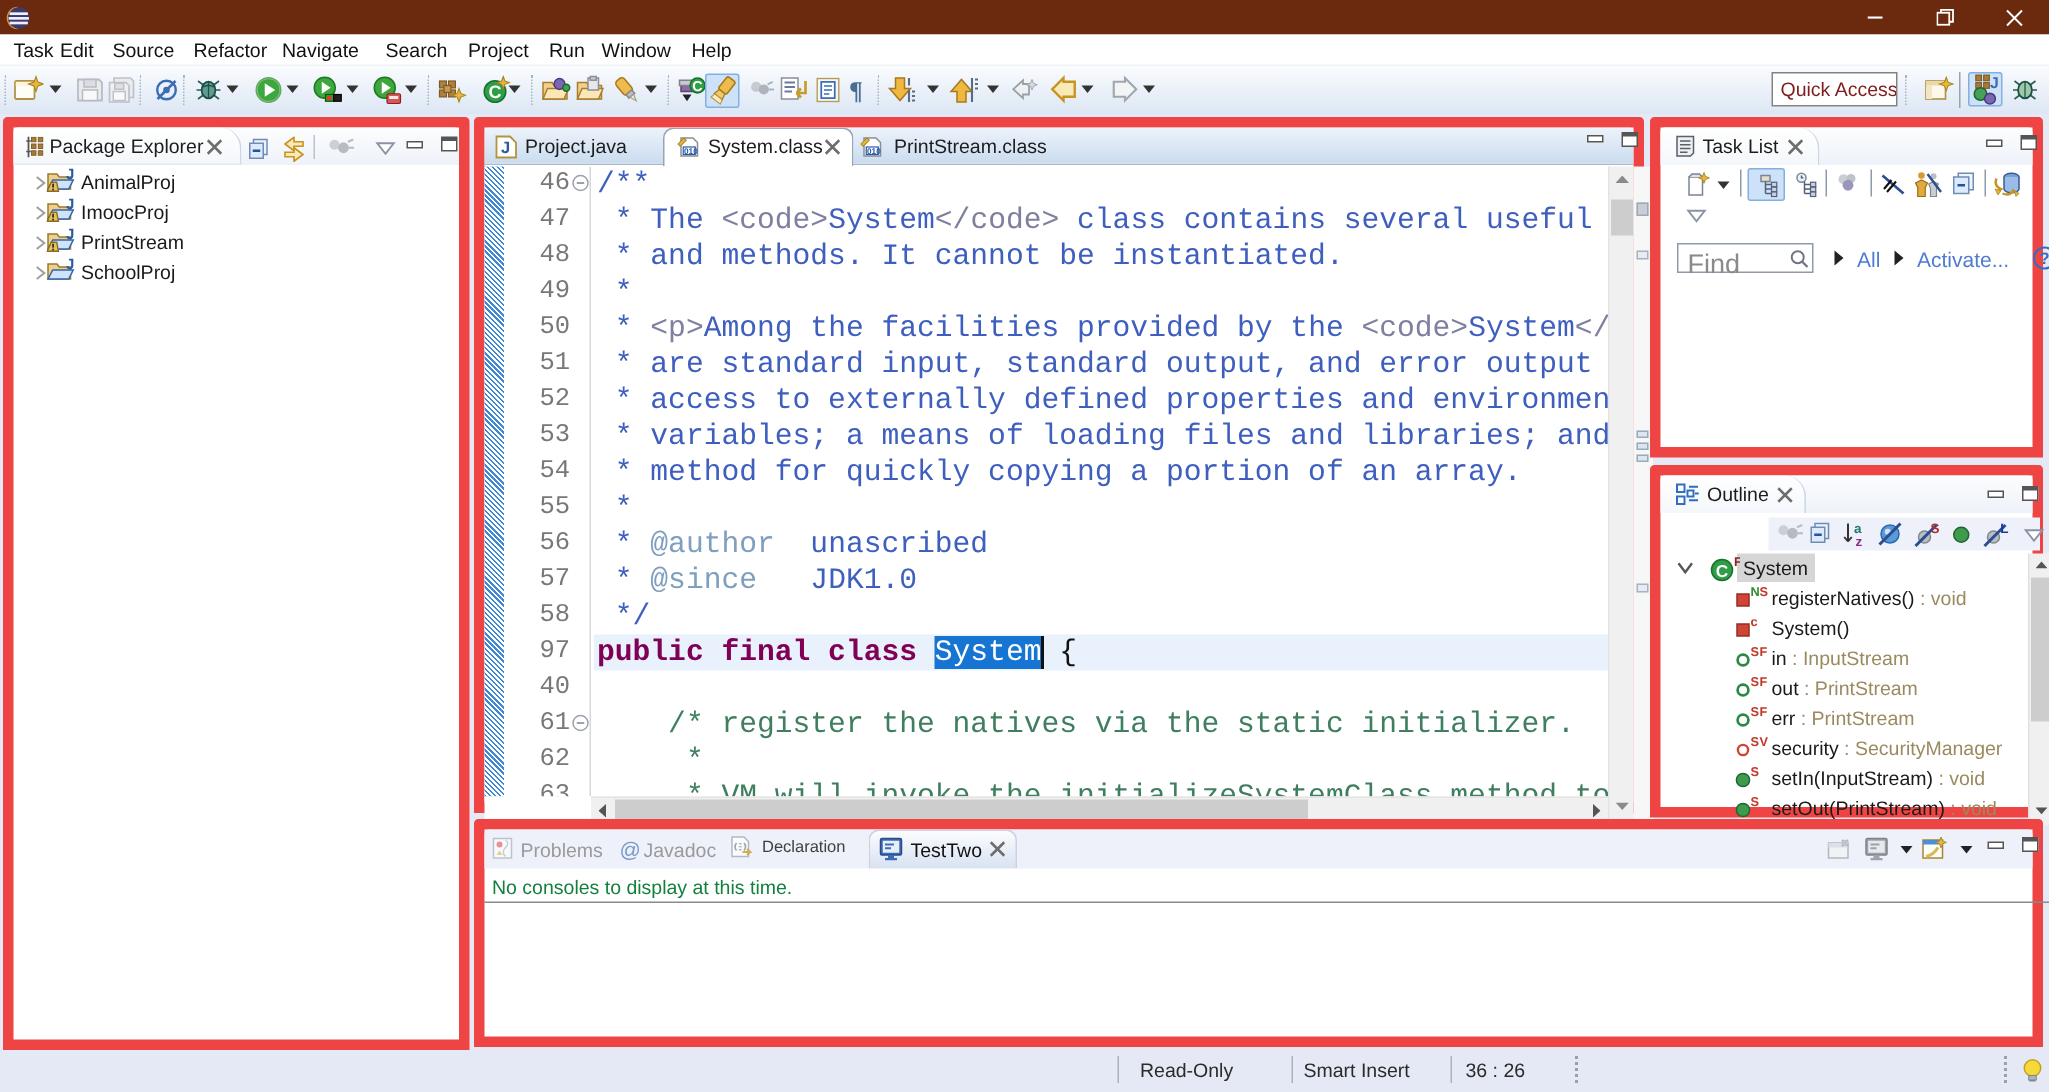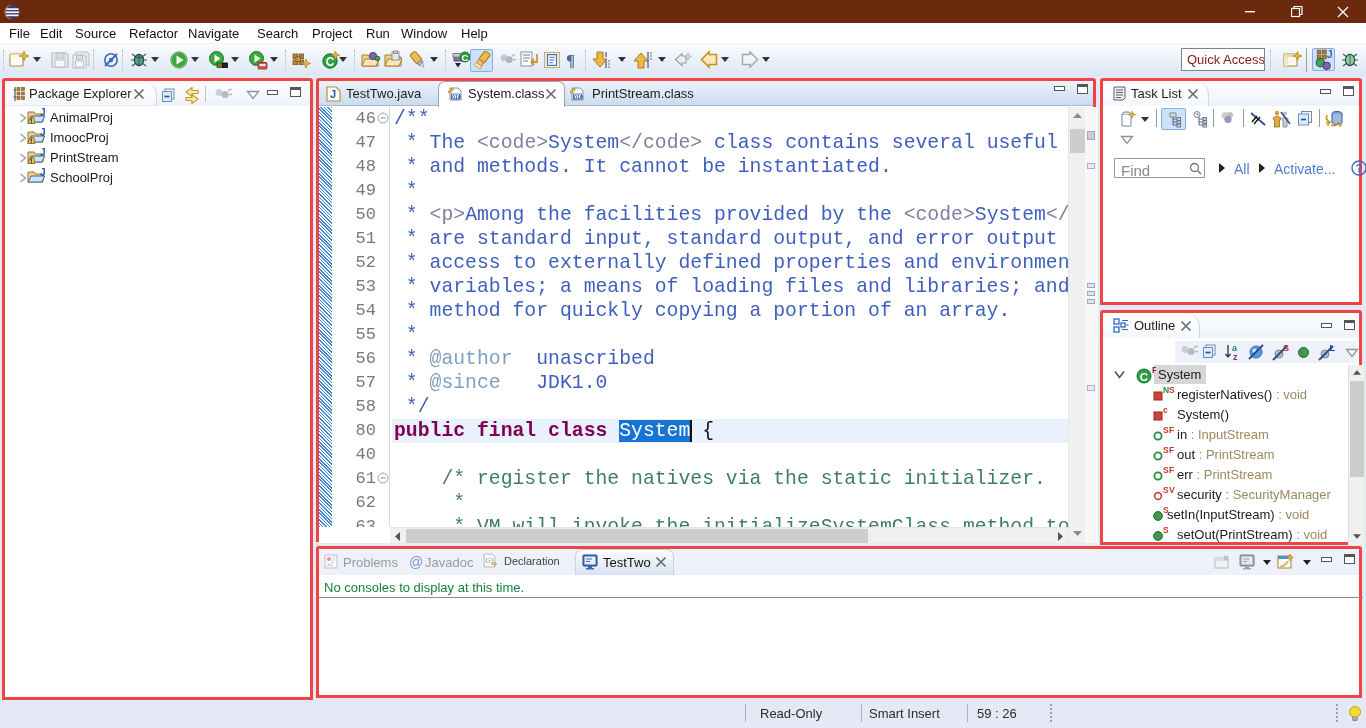--- a/index.html
+++ b/index.html
@@ -6,21 +6,21 @@
 #title{left:0;top:0;width:1366px;height:23px;background:#6b2a0e;color:#fff}
 #title .txt{left:24px;top:4px;font-size:13.5px;color:#fff}
 #menu{left:0;top:23px;width:1366px;height:21px;background:#fff;border-bottom:1px solid #f0f2f6}
 #menu span{position:absolute;top:3px;font-size:13px;color:#111}
 #tbar{left:0;top:44px;width:1366px;height:32px;background:linear-gradient(#fafcfe,#dce6f4)}
 .vsep{position:absolute;top:50px;height:20px;width:1px;border-left:1px dotted #a8b4c6}
 .dd{position:absolute;top:57px;width:0;height:0;border-left:4px solid transparent;border-right:4px solid transparent;border-top:5px solid #333}
 .ic{position:absolute;top:50px;width:20px;height:20px}
 .ic svg{width:100%;height:100%}
 #qa{left:1181px;top:48px;width:84px;height:23px;white-space:nowrap;overflow:hidden;border:1px solid #828282;background:#fff;font-size:13px;color:#7f1d1d;padding-left:5px;padding-top:3px}
-.panel{position:absolute;background:#fff;border:3px solid #ef4444;border-radius:3px 3px 0 0}
+.panel{position:absolute;background:#fff;border:7px solid #ef4444;border-radius:3px 3px 0 0}
 .vtabtxt{font-size:13px;color:#1c1c1c}
 .minb{position:absolute;width:11px;height:5px;border:1.6px solid #555;background:#fff}
 .maxb{position:absolute;width:11px;height:10px;border:1.6px solid #555;border-top:3px solid #555;background:#fff}
 #status{left:0;top:700px;width:1366px;height:28px;background:#e4e9f5;font-size:13px;color:#2b2b2b}
 #status .sep{position:absolute;top:4px;height:18px;width:1px;background:#aab2c0}
 .mono{font-family:"Liberation Mono",monospace}
 
 #code i{font-style:normal;color:#7F7F9F}
 #code b{font-weight:normal;color:#7F9FBF}
 #code .kw{font-weight:bold;color:#7F0055}
@@ -40,21 +40,21 @@
     </svg>
  <svg class="ab" style="left:1291px;top:6px" width="12" height="12">
       <rect x="0.5" y="2.5" width="8" height="8" fill="none" stroke="#fff" stroke-width="1.2"></rect>
       <path d="M3 2.5 V0.5 H11 V8.5 H9" fill="none" stroke="#fff" stroke-width="1.2"></path>
     </svg>
  <svg class="ab" style="left:1337px;top:6px" width="12" height="12">
       <path d="M1 1 L11 11 M11 1 L1 11" stroke="#fff" stroke-width="1.3"></path>
     </svg>
 </div>
 <div id="menu" class="ab">
- <span style="left:9px">File</span>
+ <span style="left:9px">Task</span>
     <span style="left:40px">Edit</span>
     <span style="left:75px">Source</span>
     <span style="left:129px">Refactor</span>
     <span style="left:188px">Navigate</span>
     <span style="left:257px">Search</span>
     <span style="left:312px">Project</span>
     <span style="left:366px">Run</span>
     <span style="left:401px">Window</span>
     <span style="left:461px">Help</span>
 </div>
@@ -338,21 +338,21 @@
     </div>
 </div>
 
 <div class="panel" style="left:316px;top:78px;width:780px;height:464px">
  <div style="position:absolute;left:0;top:0;width:100%;height:25px;background:linear-gradient(#edf3fb,#cadcef);border-radius:3px 3px 0 0;border-bottom:1px solid #aab6cc"></div>
 
  <svg class="ab" style="left:7px;top:5px" width="15" height="16" viewBox="0 0 15 16">
       <path d="M1 1 h9 l4 4 v10 h-13 z" fill="#fffef8" stroke="#b09347" stroke-width="1.2"></path>
       <text x="4" y="12" font-size="11" font-weight="bold" fill="#2859a8" font-family="Liberation Sans">J</text>
     </svg>
- <span class="ab vtabtxt" style="left:27px;top:5px">TestTwo.java</span>
+ <span class="ab vtabtxt" style="left:27px;top:5px">Project.java</span>
 
  <div class="ab" style="left:119px;top:0;width:127px;height:26px;background:#fff;border:1px solid #98a4b8;border-bottom:none;border-radius:7px 7px 0 0"></div>
  <svg class="ab" style="left:128px;top:5px" width="16" height="16" viewBox="0 0 16 16">
       <path d="M3 2 h8 l3 3 v9 h-11 z" fill="#fff" stroke="#8a8f98" stroke-width="1"></path>
       <rect x="4.5" y="8" width="8" height="5" fill="#fff" stroke="#2859a8" stroke-width="0.8"></rect>
       <text x="5" y="12.5" font-size="5.5" font-weight="bold" fill="#2859a8" font-family="Liberation Sans">010</text>
       <path d="M1 6 L5 2 l1.5 1.5 L2.5 7.5 z" fill="#e7b73c" stroke="#a8821f" stroke-width="0.7"></path>
     </svg>
  <span class="ab vtabtxt" style="left:149px;top:5px">System.class</span>
  <svg class="ab" style="left:226px;top:7px" width="12" height="12" viewBox="0 0 12 12">
@@ -379,21 +379,21 @@
 <div style="height:24px">49</div>
 <div style="height:24px">50</div>
 <div style="height:24px">51</div>
 <div style="height:24px">52</div>
 <div style="height:24px">53</div>
 <div style="height:24px">54</div>
 <div style="height:24px">55</div>
 <div style="height:24px">56</div>
 <div style="height:24px">57</div>
 <div style="height:24px">58</div>
-<div style="height:24px">80</div>
+<div style="height:24px">97</div>
 <div style="height:24px">40</div>
 <div style="height:24px">61</div>
 <div style="height:24px">62</div>
 <div style="height:24px">63</div>
       </div>
   <div class="ab" style="left:70px;top:0;width:1px;height:420px;background:#d8d8d8"></div>
   <svg class="ab" style="left:58px;top:5px" width="12" height="12" viewBox="0 0 12 12">
         <circle cx="6" cy="6" r="5" fill="#fff" stroke="#9aa2ae"></circle>
         <path d="M3.5 6 h5" stroke="#9aa2ae" stroke-width="1.3"></path>
       </svg>
@@ -501,21 +501,21 @@
       <ellipse cx="12" cy="5" rx="5" ry="2.5" fill="#7aa0d8" stroke="#3a5a98"></ellipse>
       <path d="M7 5 v8 a5 2.5 0 0 0 10 0 v-8" fill="#9abce8" stroke="#3a5a98"></path>
       <path d="M2 6 q-2 5 3 7 l-1.5 1 M6 16 q5 2 7 -2 l1 1.5" fill="none" stroke="#c8941f" stroke-width="1.6"></path>
       <path d="M1 13 l4 1 -2 3 z M15 18 l-1 -4 3 2 z" fill="#e7b73c" stroke="#a8821f" stroke-width="0.5"></path>
     </svg>
  <svg class="ab" style="left:17px;top:54px" width="14" height="10" viewBox="0 0 14 10">
       <path d="M1.5 1.5 h11 l-5.5 7 z" fill="#ffffff" stroke="#8a93a5" stroke-width="1.3"></path>
     </svg>
 
  <div class="ab" style="left:11px;top:77px;width:91px;height:20px;border:1px solid #919aa8;background:#fff">
-  <span class="ab" style="left:6px;top:3px;font-size:15px;color:#8a8a8a">Find</span>
+  <span class="ab" style="left:6px;top:3px;font-size:18px;color:#8a8a8a">Find</span>
   <svg class="ab" style="left:74px;top:3px" width="13" height="13" viewBox="0 0 13 13">
         <circle cx="5.5" cy="5.5" r="4" fill="none" stroke="#6d7584" stroke-width="1.3"></circle>
         <path d="M8.5 8.5 L12 12" stroke="#6d7584" stroke-width="1.5"></path>
       </svg>
  </div>
  <span class="ab" style="left:116px;top:82px;width:0;height:0;border-top:5px solid transparent;border-bottom:5px solid transparent;border-left:6px solid #222"></span>
  <span class="ab" style="left:131px;top:80px;font-size:14px;color:#4f7cd0">All</span>
  <span class="ab" style="left:156px;top:82px;width:0;height:0;border-top:5px solid transparent;border-bottom:5px solid transparent;border-left:6px solid #222"></span>
  <span class="ab" style="left:171px;top:80px;font-size:14px;color:#4f7cd0">Activate...</span>
  <svg class="ab" style="left:248px;top:79px" width="16" height="16" viewBox="0 0 16 16">
@@ -636,21 +636,21 @@
           <text x="11" y="7" font-size="8.5" font-weight="bold" fill="#c0392b" font-family="Liberation Sans">S</text>
           <text x="17" y="7" font-size="8.5" font-weight="bold" fill="#c0392b" font-family="Liberation Sans">V</text>
         </svg>
  <span class="ab" style="left:74px;top:2px">security<span style="color:#9a8a5e"> : SecurityManager</span></span>
 </div>
 <div class="ab" style="left:0;top:140px;height:20px;width:100%">
  <svg class="ab" style="left:49px;top:1px" width="25" height="18" viewBox="0 0 25 18">
           <circle cx="6" cy="10" r="4.4" fill="#3f9a4d" stroke="#1d6830"></circle>
           <text x="11" y="7" font-size="8.5" font-weight="bold" fill="#c0392b" font-family="Liberation Sans">S</text>
         </svg>
- <span class="ab" style="left:64px;top:2px">setIn(InputStream)<span style="color:#9a8a5e"> : void</span></span>
+ <span class="ab" style="left:74px;top:2px">setIn(InputStream)<span style="color:#9a8a5e"> : void</span></span>
 </div>
 <div class="ab" style="left:0;top:160px;height:20px;width:100%">
  <svg class="ab" style="left:49px;top:1px" width="25" height="18" viewBox="0 0 25 18">
           <circle cx="6" cy="10" r="4.4" fill="#3f9a4d" stroke="#1d6830"></circle>
           <text x="11" y="7" font-size="8.5" font-weight="bold" fill="#c0392b" font-family="Liberation Sans">S</text>
         </svg>
  <span class="ab" style="left:74px;top:2px">setOut(PrintStream)<span style="color:#9a8a5e"> : void</span></span>
 </div>
     </div>
  <div class="ab" style="left:245px;top:52px;width:16px;height:181px;background:#f0f0f0;border-left:1px solid #e0e0e0">
@@ -720,21 +720,21 @@
  <span class="ab" style="left:5px;top:31px;font-size:13px;color:#15803d">No consoles to display at this time.</span>
  <div class="ab" style="left:0;top:48px;width:1044px;height:1px;background:#8a8a8a"></div>
 </div>
 
 <div id="status" class="ab">
  <span class="sep" style="left:745px"></span>
  <span class="ab" style="left:760px;top:6px">Read-Only</span>
  <span class="sep" style="left:861px"></span>
  <span class="ab" style="left:869px;top:6px">Smart Insert</span>
  <span class="sep" style="left:967px"></span>
- <span class="ab" style="left:977px;top:6px">59 : 26</span>
+ <span class="ab" style="left:977px;top:6px">36 : 26</span>
  <span class="ab" style="left:1050px;top:4px;height:18px;border-left:2px dotted #98a0b0"></span>
  <span class="ab" style="left:1336px;top:4px;height:18px;border-left:2px dotted #98a0b0"></span>
  <svg class="ab" style="left:1348px;top:5px" width="14" height="18" viewBox="0 0 14 18">
       <circle cx="7" cy="7" r="5.5" fill="#f5d93a" stroke="#c8a01f"></circle>
       <rect x="4.5" y="12" width="5" height="3" fill="#b0b5bd" stroke="#82878f" stroke-width="0.7"></rect>
       <path d="M5 15.5 h4" stroke="#82878f"></path>
     </svg>
 </div>
 
 </body></html>

